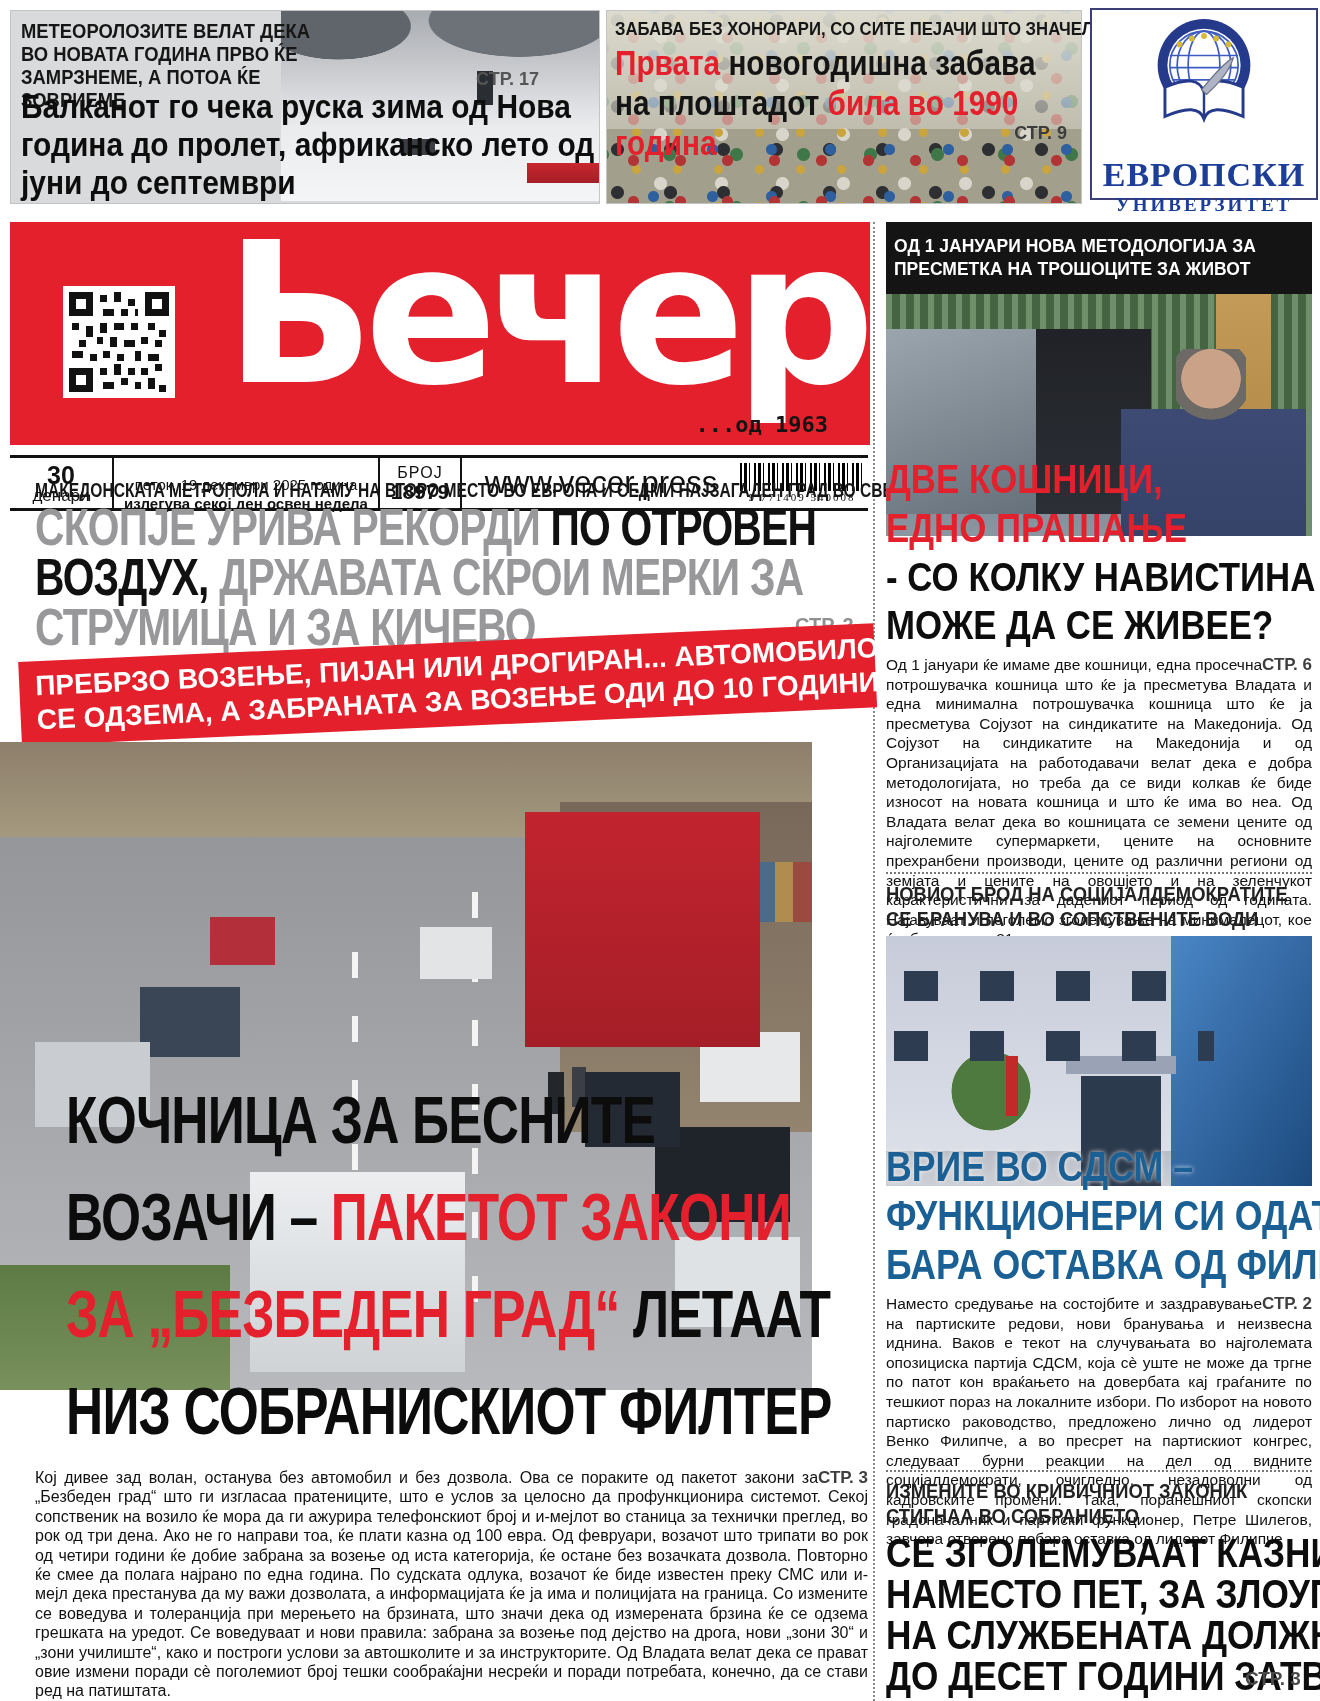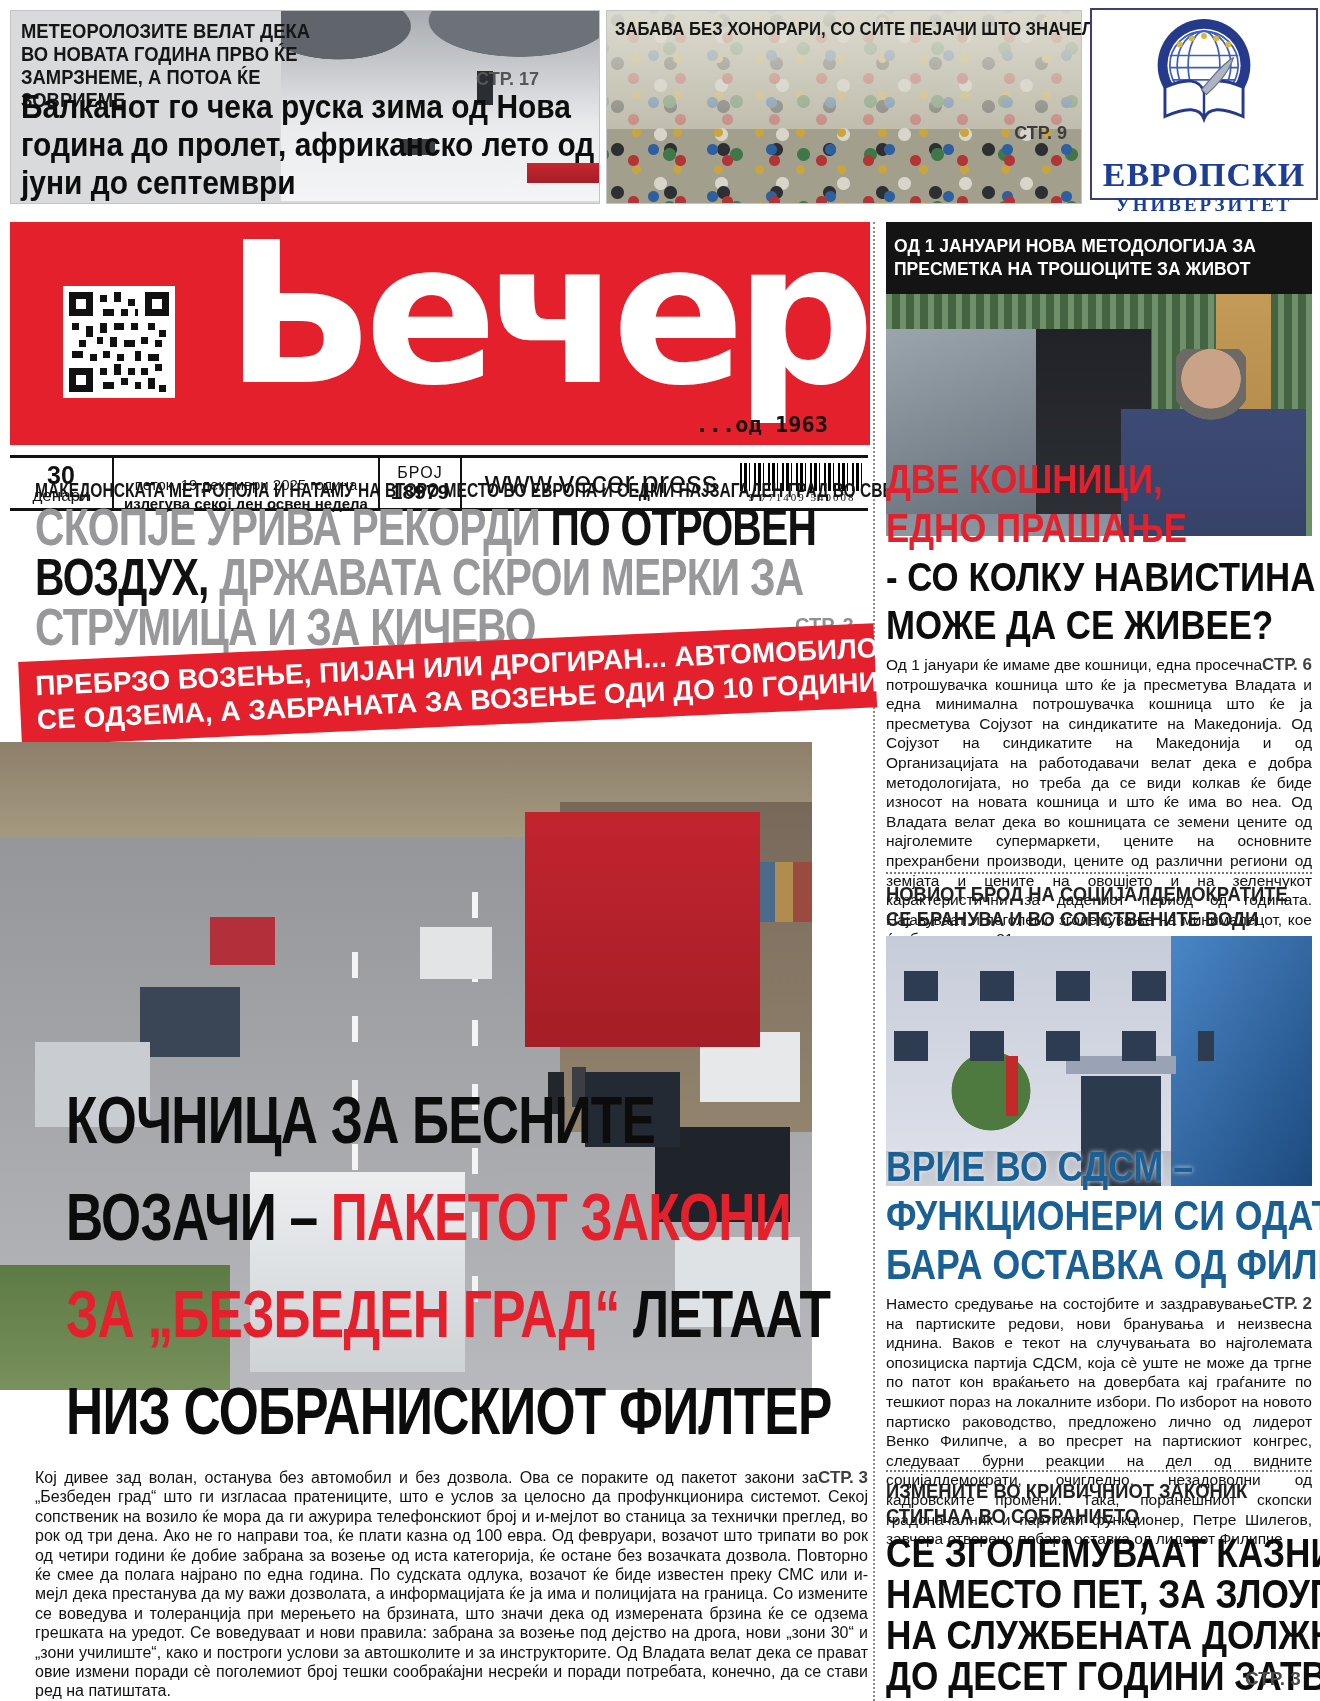--- a/index.html
+++ b/index.html
@@ -182,20 +182,23 @@
     <div class="abs head">
         <span class="cond sx88">Балканот го чека руска зима од Нова година до пролет, африканско лето од јуни до септември</span>
       </div>
   </div>
 
   <div class="abs box2">
     <div class="abs veil"></div>
     <div class="abs kick">
         <span class="cond sx88 kicker nw">ЗАБАВА БЕЗ ХОНОРАРИ, СО СИТЕ ПЕЈАЧИ ШТО ЗНАЧЕЛЕ НЕШТО ТОГАШ</span>
       </div>
+    <div class="abs head">
+      <span class="cond sx85"><span class="red">Првата</span><span> новогодишна забава на плоштадот </span><span class="red">била во 1990 година</span></span>
+    </div>
     <div class="abs pref">СТР. 9</div>
   </div>
 
   <div class="abs adbox">
     <svg width="122" height="122" viewBox="0 0 100 100" style="margin-top:4px">
       <circle cx="50" cy="42" r="38" fill="#263a8c"></circle>
       <circle cx="50" cy="42" r="30" fill="#fff"></circle>
       <g stroke="#3c5cc0" stroke-width="1.4" fill="none">
         <circle cx="50" cy="42" r="28"></circle>
         <ellipse cx="50" cy="42" rx="13" ry="28"></ellipse>

